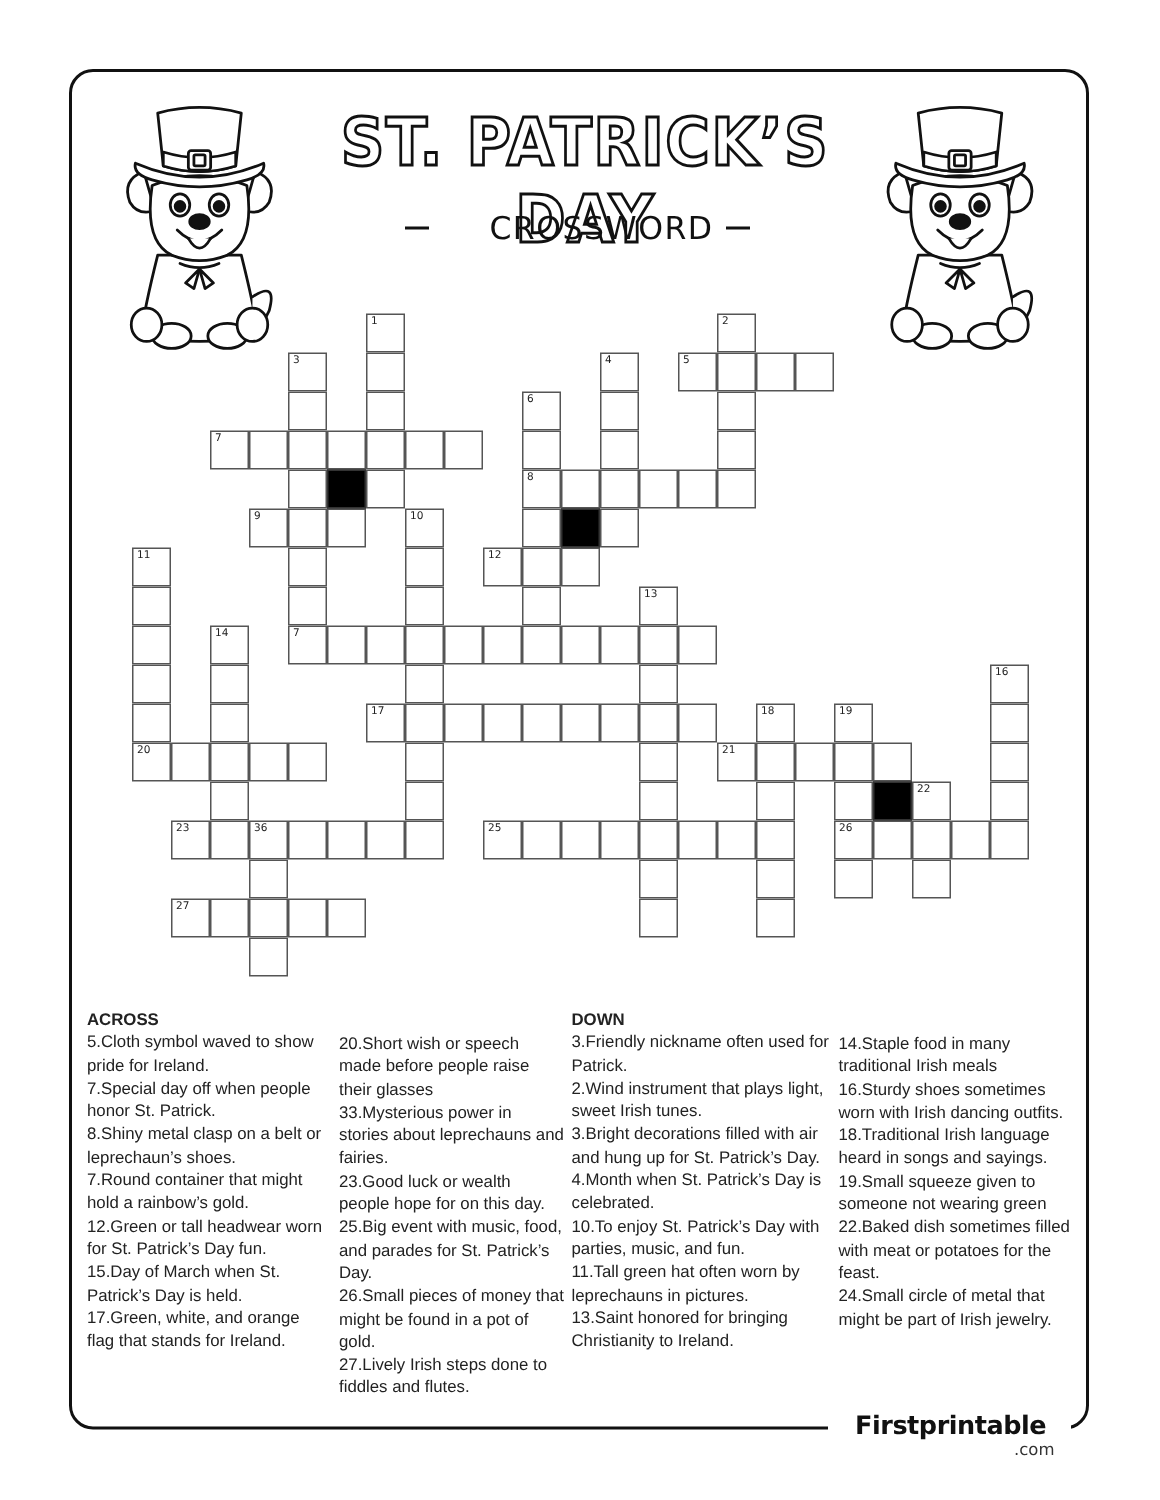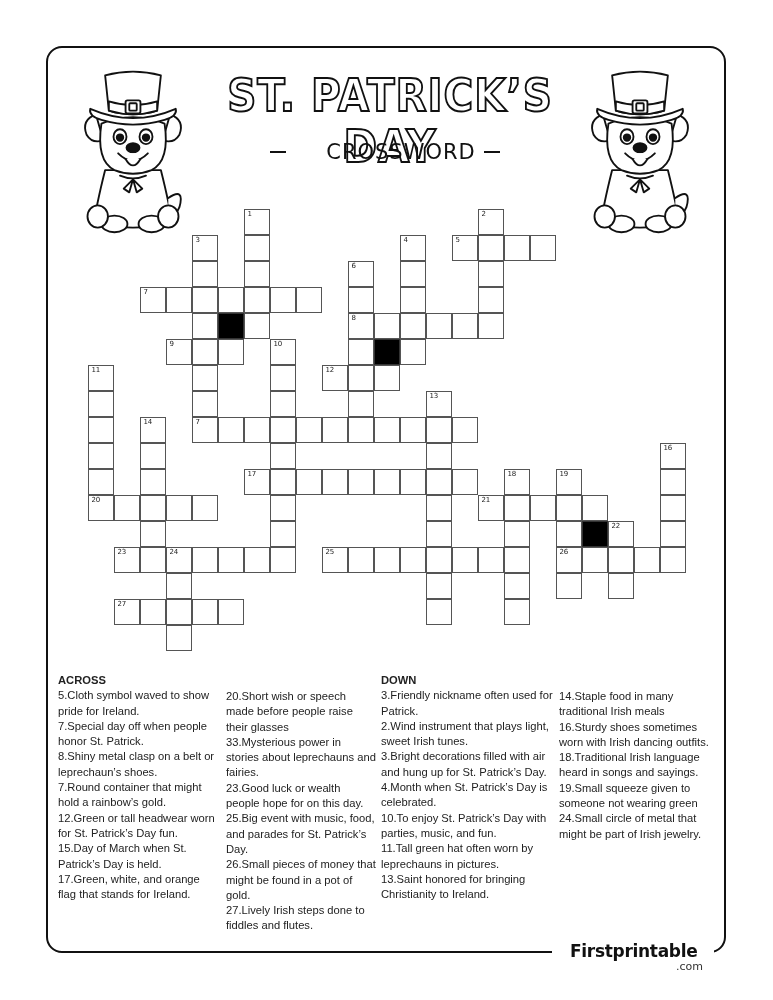--- a/index.html
+++ b/index.html
@@ -263,21 +263,21 @@
     <div class="cell" style="left: 583px; top: 496px;"></div>
     <div class="cell" style="left: 609px; top: 522px;">
       <span class="num">22</span>
     </div>
     <div class="cell" style="left: 609px; top: 548px;"></div>
     <div class="cell" style="left: 609px; top: 574px;"></div>
     <div class="cell" style="left: 115px; top: 548px;">
       <span class="num">23</span>
     </div>
     <div class="cell" style="left: 167px; top: 548px;">
-      <span class="num">24</span>
+      <span class="num">36</span>
     </div>
     <div class="cell" style="left: 193px; top: 548px;"></div>
     <div class="cell" style="left: 219px; top: 548px;"></div>
     <div class="cell" style="left: 245px; top: 548px;"></div>
     <div class="cell" style="left: 167px; top: 574px;"></div>
     <div class="cell" style="left: 167px; top: 600px;"></div>
     <div class="cell" style="left: 167px; top: 626px;"></div>
     <div class="cell" style="left: 323px; top: 548px;">
       <span class="num">25</span>
     </div>
@@ -332,15 +332,16 @@
       <p class="clue">11.Tall green hat often worn by leprechauns in pictures.</p>
       <p class="clue">13.Saint honored for bringing Christianity to Ireland.</p>
     </div>
 </div>
 <div class="clue-col" style="left:559px; top:689px; width:160px;">
   <div id="down2">
       <p class="clue">14.Staple food in many traditional Irish meals</p>
       <p class="clue">16.Sturdy shoes sometimes worn with Irish dancing outfits.</p>
       <p class="clue">18.Traditional Irish language heard in songs and sayings.</p>
       <p class="clue">19.Small squeeze given to someone not wearing green</p>
+      <p class="clue">22.Baked dish sometimes filled with meat or potatoes for the feast.</p>
       <p class="clue">24.Small circle of metal that might be part of Irish jewelry.</p>
     </div>
 </div>
 
 </body></html>

